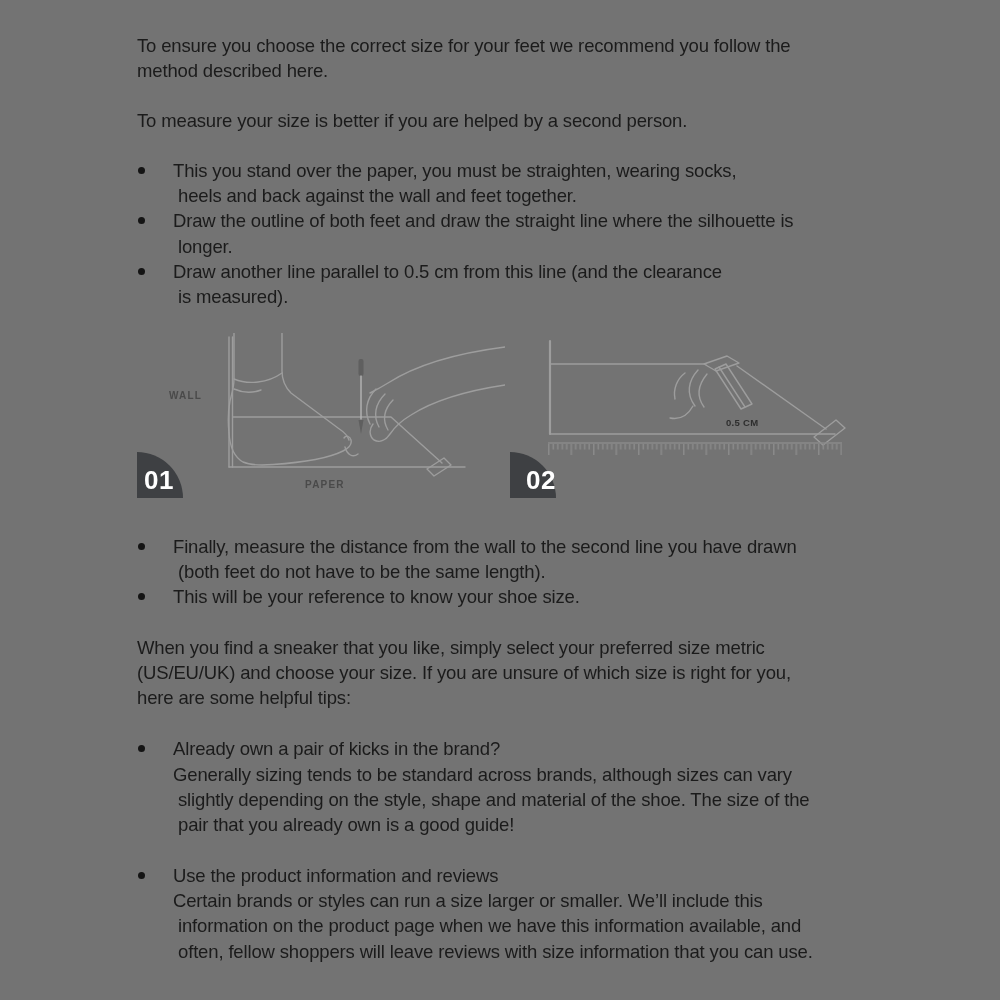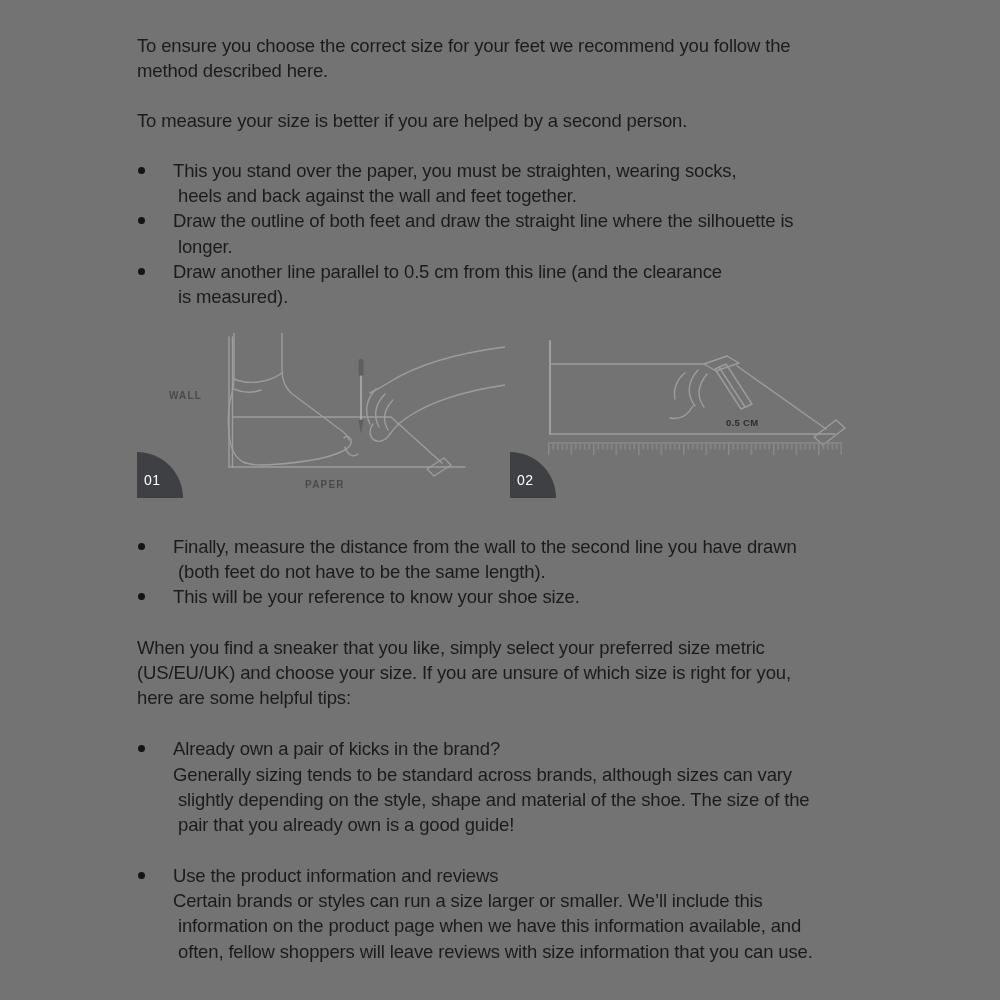--- a/index.html
+++ b/index.html
@@ -43,29 +43,29 @@
   .fig-2 { width: 390px; }
   .fig svg { display: block; }
 
   .badge {
     position: absolute;
     bottom: 5px;
     width: 46px; height: 46px;
     background: #3e4043;
     border-radius: 0 46px 0 0;
     color: #ffffff;
-    font-weight: normal;
-    font-size: 14px;
+    font-weight: bold;
+    font-size: 26px;
     letter-spacing: 0.5px;
     display: flex;
     align-items: flex-end;
     padding: 0 0 4px 7px;
   }
   .badge-1 { left: 4px; }
-  .badge-2 { left: 5px; }
+  .badge-2 { left: 5px; justify-content: flex-end; }
 
   .lineart { stroke: #9d9d9d; stroke-width: 1.4; fill: none; stroke-linecap: round; stroke-linejoin: round; }
   .lineart-dark { stroke: #8a8a8a; stroke-width: 1.5; fill: none; }
   .fig-label {
     font-size: 10px;
     letter-spacing: 1.2px;
     font-weight: 600;
     fill: #4a4a4a;
   }
   .fig-label-bold {

